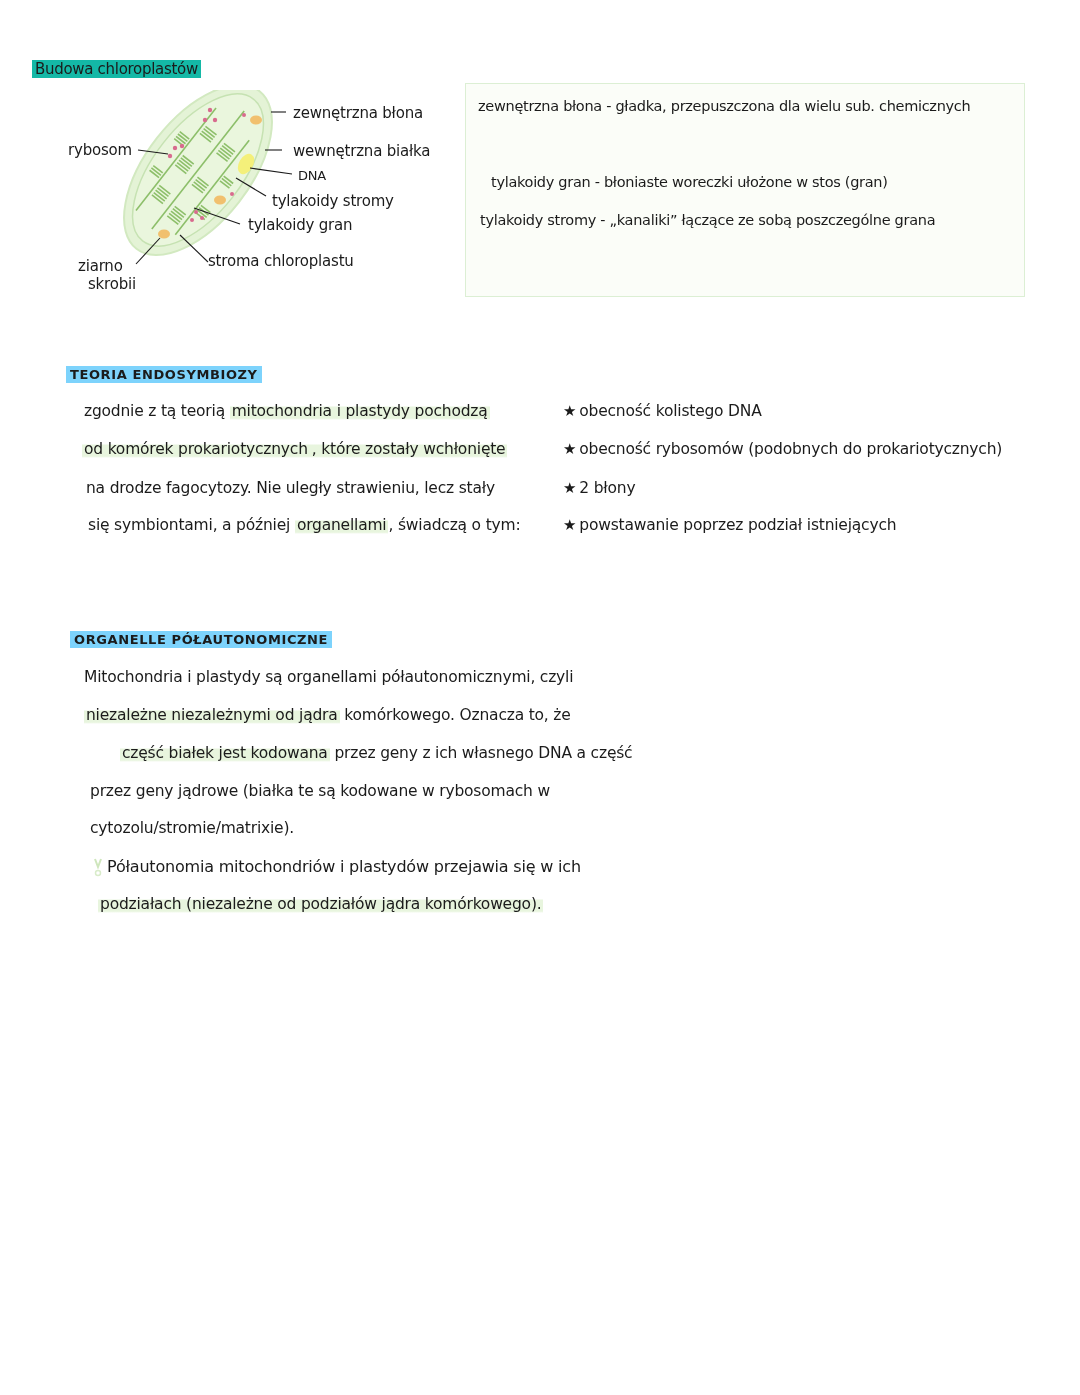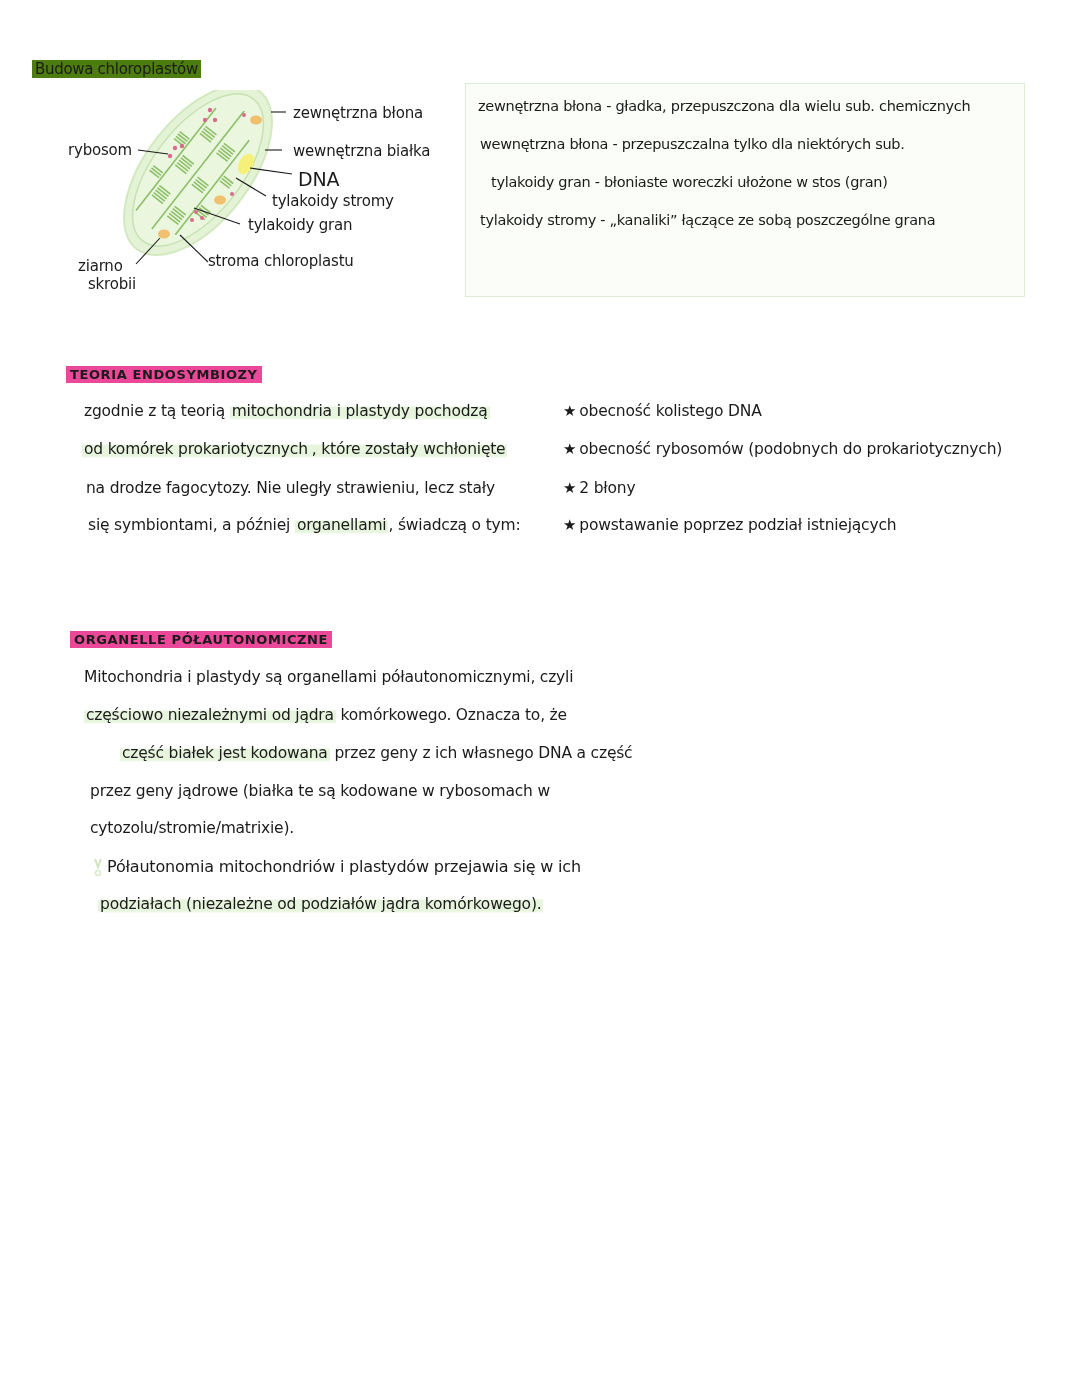--- a/index.html
+++ b/index.html
@@ -2,22 +2,22 @@
 <html><head>
 <meta charset="utf-8">
 <style>
   html, body { margin: 0; padding: 0; }
   body {
     width: 1080px; height: 1395px; background: #ffffff; position: relative; overflow: hidden;
     font-family: "DejaVu Sans", sans-serif; color: #1b1b1b;
   }
   .abs { position: absolute; white-space: nowrap; }
   .hl { background: linear-gradient(180deg, rgba(232,245,222,0) 20%, #e8f5de 30%, #e8f5de 90%, rgba(232,245,222,0) 100%); padding: 0 2px; }
-  .title { font-size: 15px; letter-spacing: -0.3px; background: #4d7c0f; padding: 0 3px; }
-  .heading { font-size: 13px; font-weight: bold; letter-spacing: 0.6px; background: #ec4899; padding: 1px 4px; }
+  .title { font-size: 15px; letter-spacing: -0.3px; background: #14b8a6; padding: 0 3px; }
+  .heading { font-size: 13px; font-weight: bold; letter-spacing: 0.6px; background: #7dd3fc; padding: 1px 4px; }
   .lbl { font-size: 15px; letter-spacing: -0.2px; }
   .line { font-size: 15.5px; letter-spacing: -0.2px; }
   .small { font-size: 14.5px; letter-spacing: -0.3px; }
   .box {
     position: absolute; left: 465px; top: 83px; width: 558px; height: 212px;
     background: #fbfdf8; border: 1.5px solid #dcefd4;
   }
   .star { font-size: 15px; margin-right: 3px; }
 </style>
 </head>
@@ -126,32 +126,31 @@
       <line x1="190" y1="78" x2="232" y2="84"></line>
       <line x1="176" y1="88" x2="206" y2="106"></line>
       <line x1="134" y1="118" x2="180" y2="134"></line>
       <line x1="120" y1="145" x2="148" y2="172"></line>
       <line x1="100" y1="148" x2="76" y2="174"></line>
       <line x1="78" y1="60" x2="108" y2="64"></line>
     </g>
   </svg>
   <span class="abs lbl" style="left:233px;top:14px;">zewnętrzna błona</span>
   <span class="abs lbl" style="left:233px;top:52px;">wewnętrzna białka</span>
-  <span class="abs lbl" style="left:238px;top:78px;font-size:19px;">DNA</span>
+  <span class="abs lbl" style="left:238px;top:78px;font-size:13px;">DNA</span>
   <span class="abs lbl" style="left:212px;top:102px;">tylakoidy stromy</span>
   <span class="abs lbl" style="left:188px;top:126px;">tylakoidy gran</span>
   <span class="abs lbl" style="left:148px;top:162px;">stroma chloroplastu</span>
   <span class="abs lbl" style="left:8px;top:51px;">rybosom</span>
   <span class="abs lbl" style="left:18px;top:167px;">ziarno</span>
   <span class="abs lbl" style="left:28px;top:185px;">skrobii</span>
 </div>
 
 <div class="box">
   <div class="abs small" style="left:12px;top:14px;">zewnętrzna błona - gładka, przepuszczona dla wielu sub. chemicznych</div>
-  <div class="abs small" style="left:14px;top:52px;">wewnętrzna błona - przepuszczalna tylko dla niektórych sub.</div>
   <div class="abs small" style="left:25px;top:90px;text-align:center;">tylakoidy gran - błoniaste woreczki ułożone w stos (gran)</div>
   <div class="abs small" style="left:14px;top:128px;">tylakoidy stromy - „kanaliki” łączące ze sobą poszczególne grana</div>
 </div>
 
 <div class="abs heading" style="left:66px;top:366px;">TEORIA ENDOSYMBIOZY</div>
 
 <div class="abs line" style="left:84px;top:402px;">
   <span>zgodnie z tą teorią </span><span class="hl">mitochondria i plastydy pochodzą</span>
 </div>
 <div class="abs line" style="left:82px;top:440px;">
@@ -164,21 +163,21 @@
 
 <div class="abs line" style="left:563px;top:402px;"><span class="star">★</span><span>obecność kolistego DNA</span></div>
 <div class="abs line" style="left:563px;top:440px;"><span class="star">★</span><span>obecność rybosomów (podobnych do prokariotycznych)</span></div>
 <div class="abs line" style="left:563px;top:479px;"><span class="star">★</span><span>2 błony</span></div>
 <div class="abs line" style="left:563px;top:516px;"><span class="star">★</span><span>powstawanie poprzez podział istniejących</span></div>
 
 <div class="abs heading" style="left:70px;top:631px;">ORGANELLE PÓŁAUTONOMICZNE</div>
 
 <div class="abs line" style="left:84px;top:668px;">Mitochondria i plastydy są organellami półautonomicznymi, czyli</div>
 <div class="abs line" style="left:84px;top:706px;">
-  <span class="hl">częściowo niezależnymi od jądra</span><span> komórkowego. Oznacza to, że</span>
+  <span class="hl">niezależne niezależnymi od jądra</span><span> komórkowego. Oznacza to, że</span>
 </div>
 <div class="abs line" style="left:84px;top:744px;padding-left:36px;">
   <span class="hl">część białek jest kodowana</span><span> przez geny z ich własnego DNA a część</span>
 </div>
 <div class="abs line" style="left:90px;top:782px;">przez geny jądrowe (białka te są kodowane w rybosomach w</div>
 <div class="abs line" style="left:90px;top:819px;">cytozolu/stromie/matrixie).</div>
 
 <div class="abs" style="left:93px;top:857px;width:10px;height:26px;">
   <svg width="10" height="26" viewBox="0 0 10 26">
       <path d="M2 2 L5 10 L8 2" stroke="#cfe6bd" stroke-width="2" fill="none"></path>

